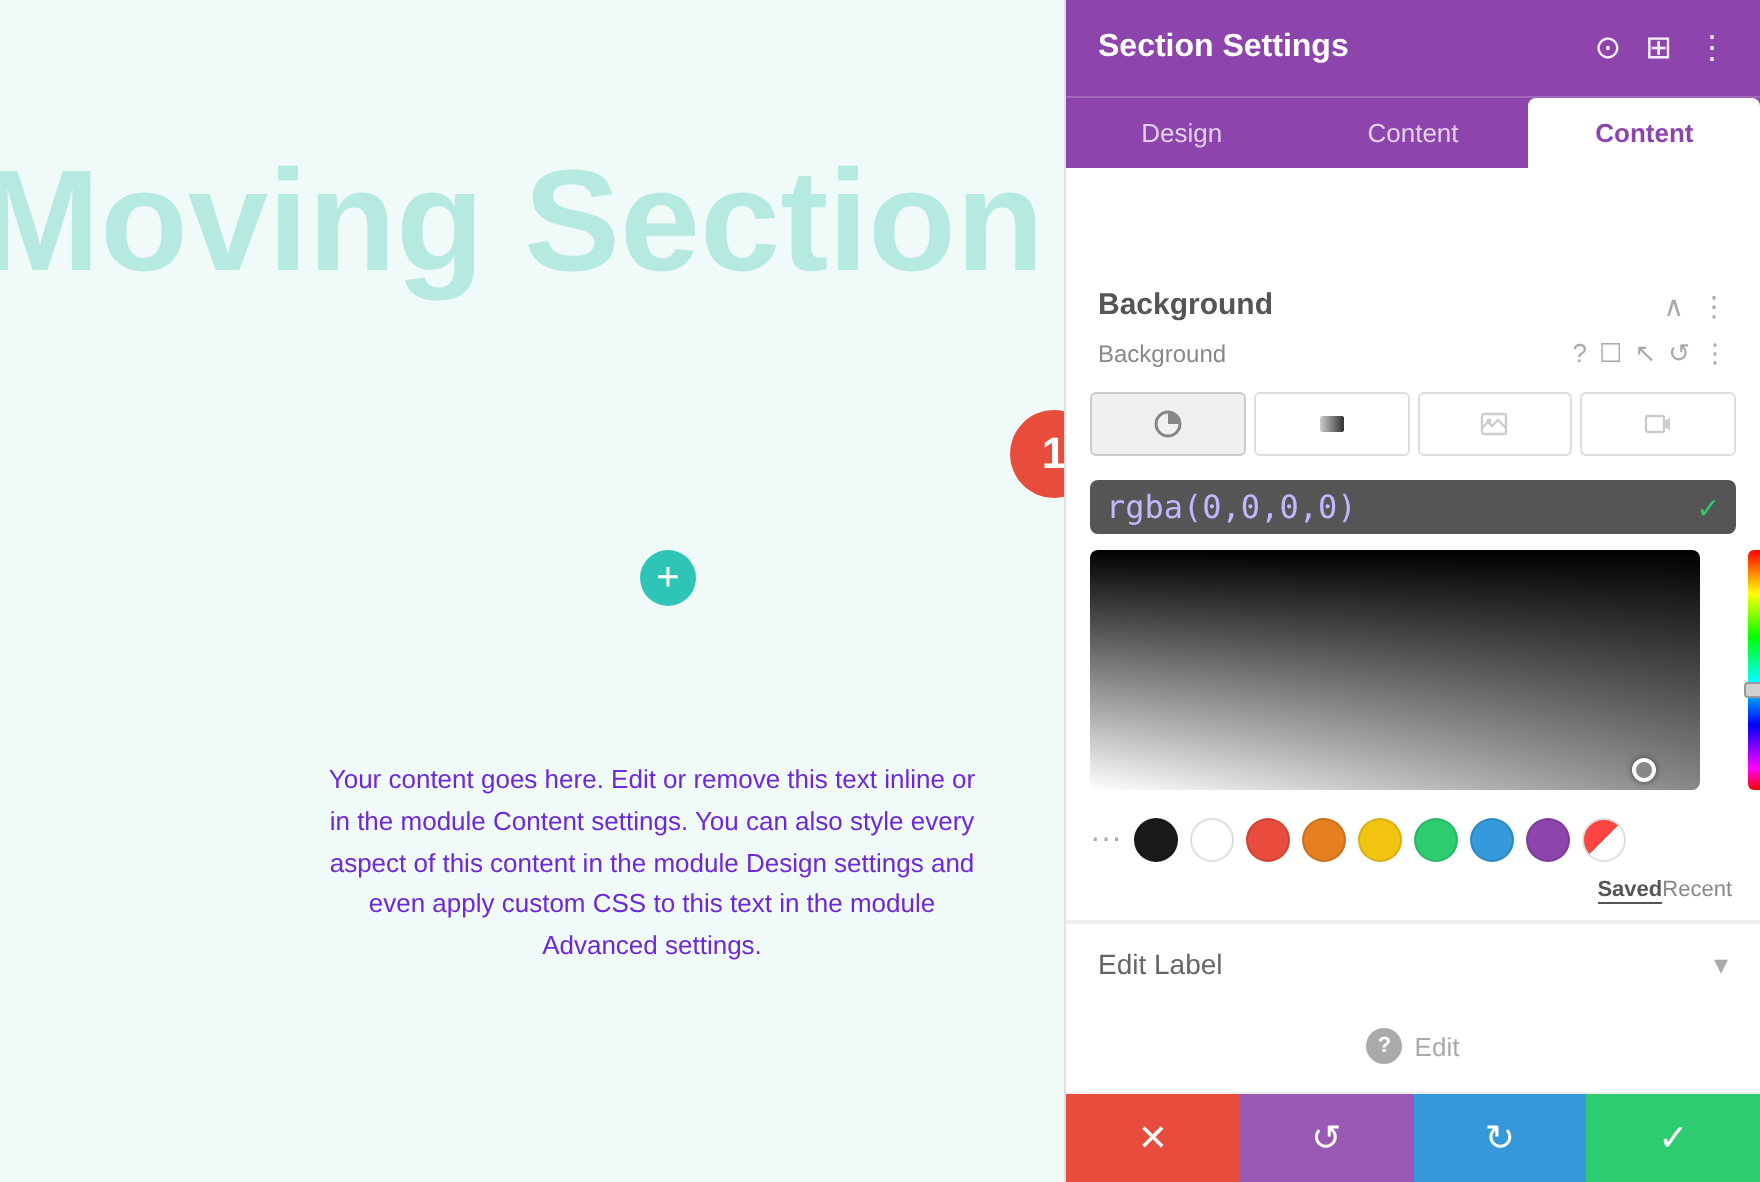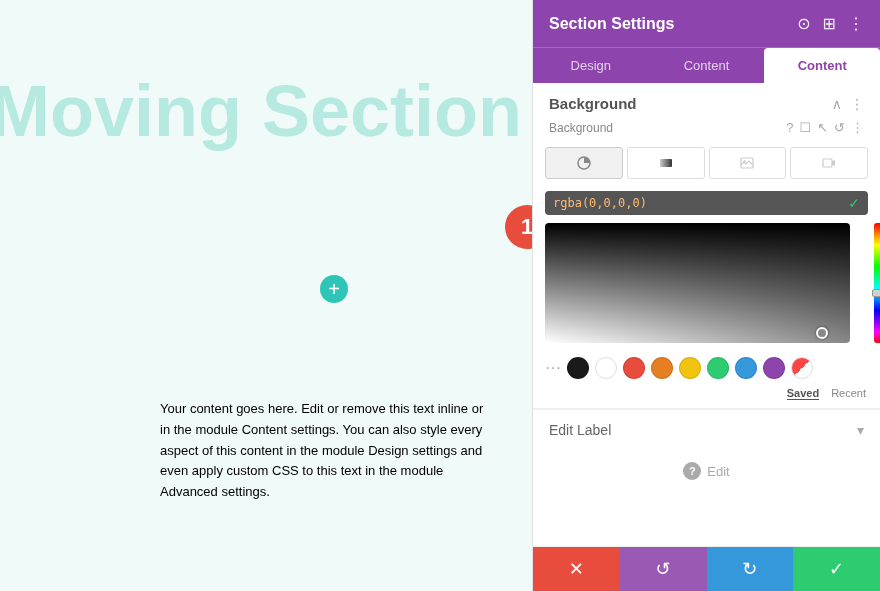--- a/index.html
+++ b/index.html
@@ -30,25 +30,25 @@
       height: 28px;
       background: #2ec4b6;
       border-radius: 50%;
       display: flex; align-items: center; justify-content: center;
       color: white;
       font-size: 20px;
       cursor: pointer;
     }
     .canvas-content {
       position: absolute;
-      top: 399px;
+      top: 380px;
       left: 160px;
       right: 40px;
-      text-align: left;
-      color: #000000;
+      text-align: center;
+      color: #6d28d9;
       font-size: 13px;
       line-height: 1.6;
     }
     
     .step-indicator {
       position: absolute;
       top: 205px;
       left: 505px;
       width: 44px;
       height: 44px;
@@ -125,20 +125,21 @@
       color: #8e44ad;
       border-radius: 4px 4px 0 0;
       font-weight: 600;
     }
 
     
     .panel-body {
       flex: 1;
       overflow-y: auto;
       padding: 0;
+      margin-top: 48px;
     }
 
     
     .section-block {
       border-bottom: 1px solid #eee;
     }
     .section-header {
       display: flex;
       align-items: center;
       justify-content: space-between;
@@ -219,22 +220,22 @@
     .color-input-box {
       flex: 1;
       display: flex;
       align-items: center;
       background: #555;
       border-radius: 4px;
       padding: 4px 8px;
       position: relative;
     }
     .color-input-text {
-      color: #fdba74;
-      font-size: 12px;
+      color: #c4b5fd;
+      font-size: 16px;
       font-family: monospace;
       flex: 1;
     }
     .color-input-check {
       color: #2ecc71;
       font-size: 14px;
       cursor: pointer;
     }
     .gradient-bg {
       width: 100%;
@@ -302,21 +303,20 @@
       cursor: pointer;
       background: linear-gradient(135deg, #f44 50%, #fff 50%);
       border: 1px solid #ddd;
     }
 
     
     .saved-recent-row {
       display: flex;
       justify-content: flex-end;
       padding: 2px 14px 8px;
-      gap: 12px;
     }
     .saved-recent-tab {
       font-size: 11px;
       color: #888;
       cursor: pointer;
     }
     .saved-recent-tab.active {
       color: #555;
       font-weight: 600;
       border-bottom: 1px solid #555;

